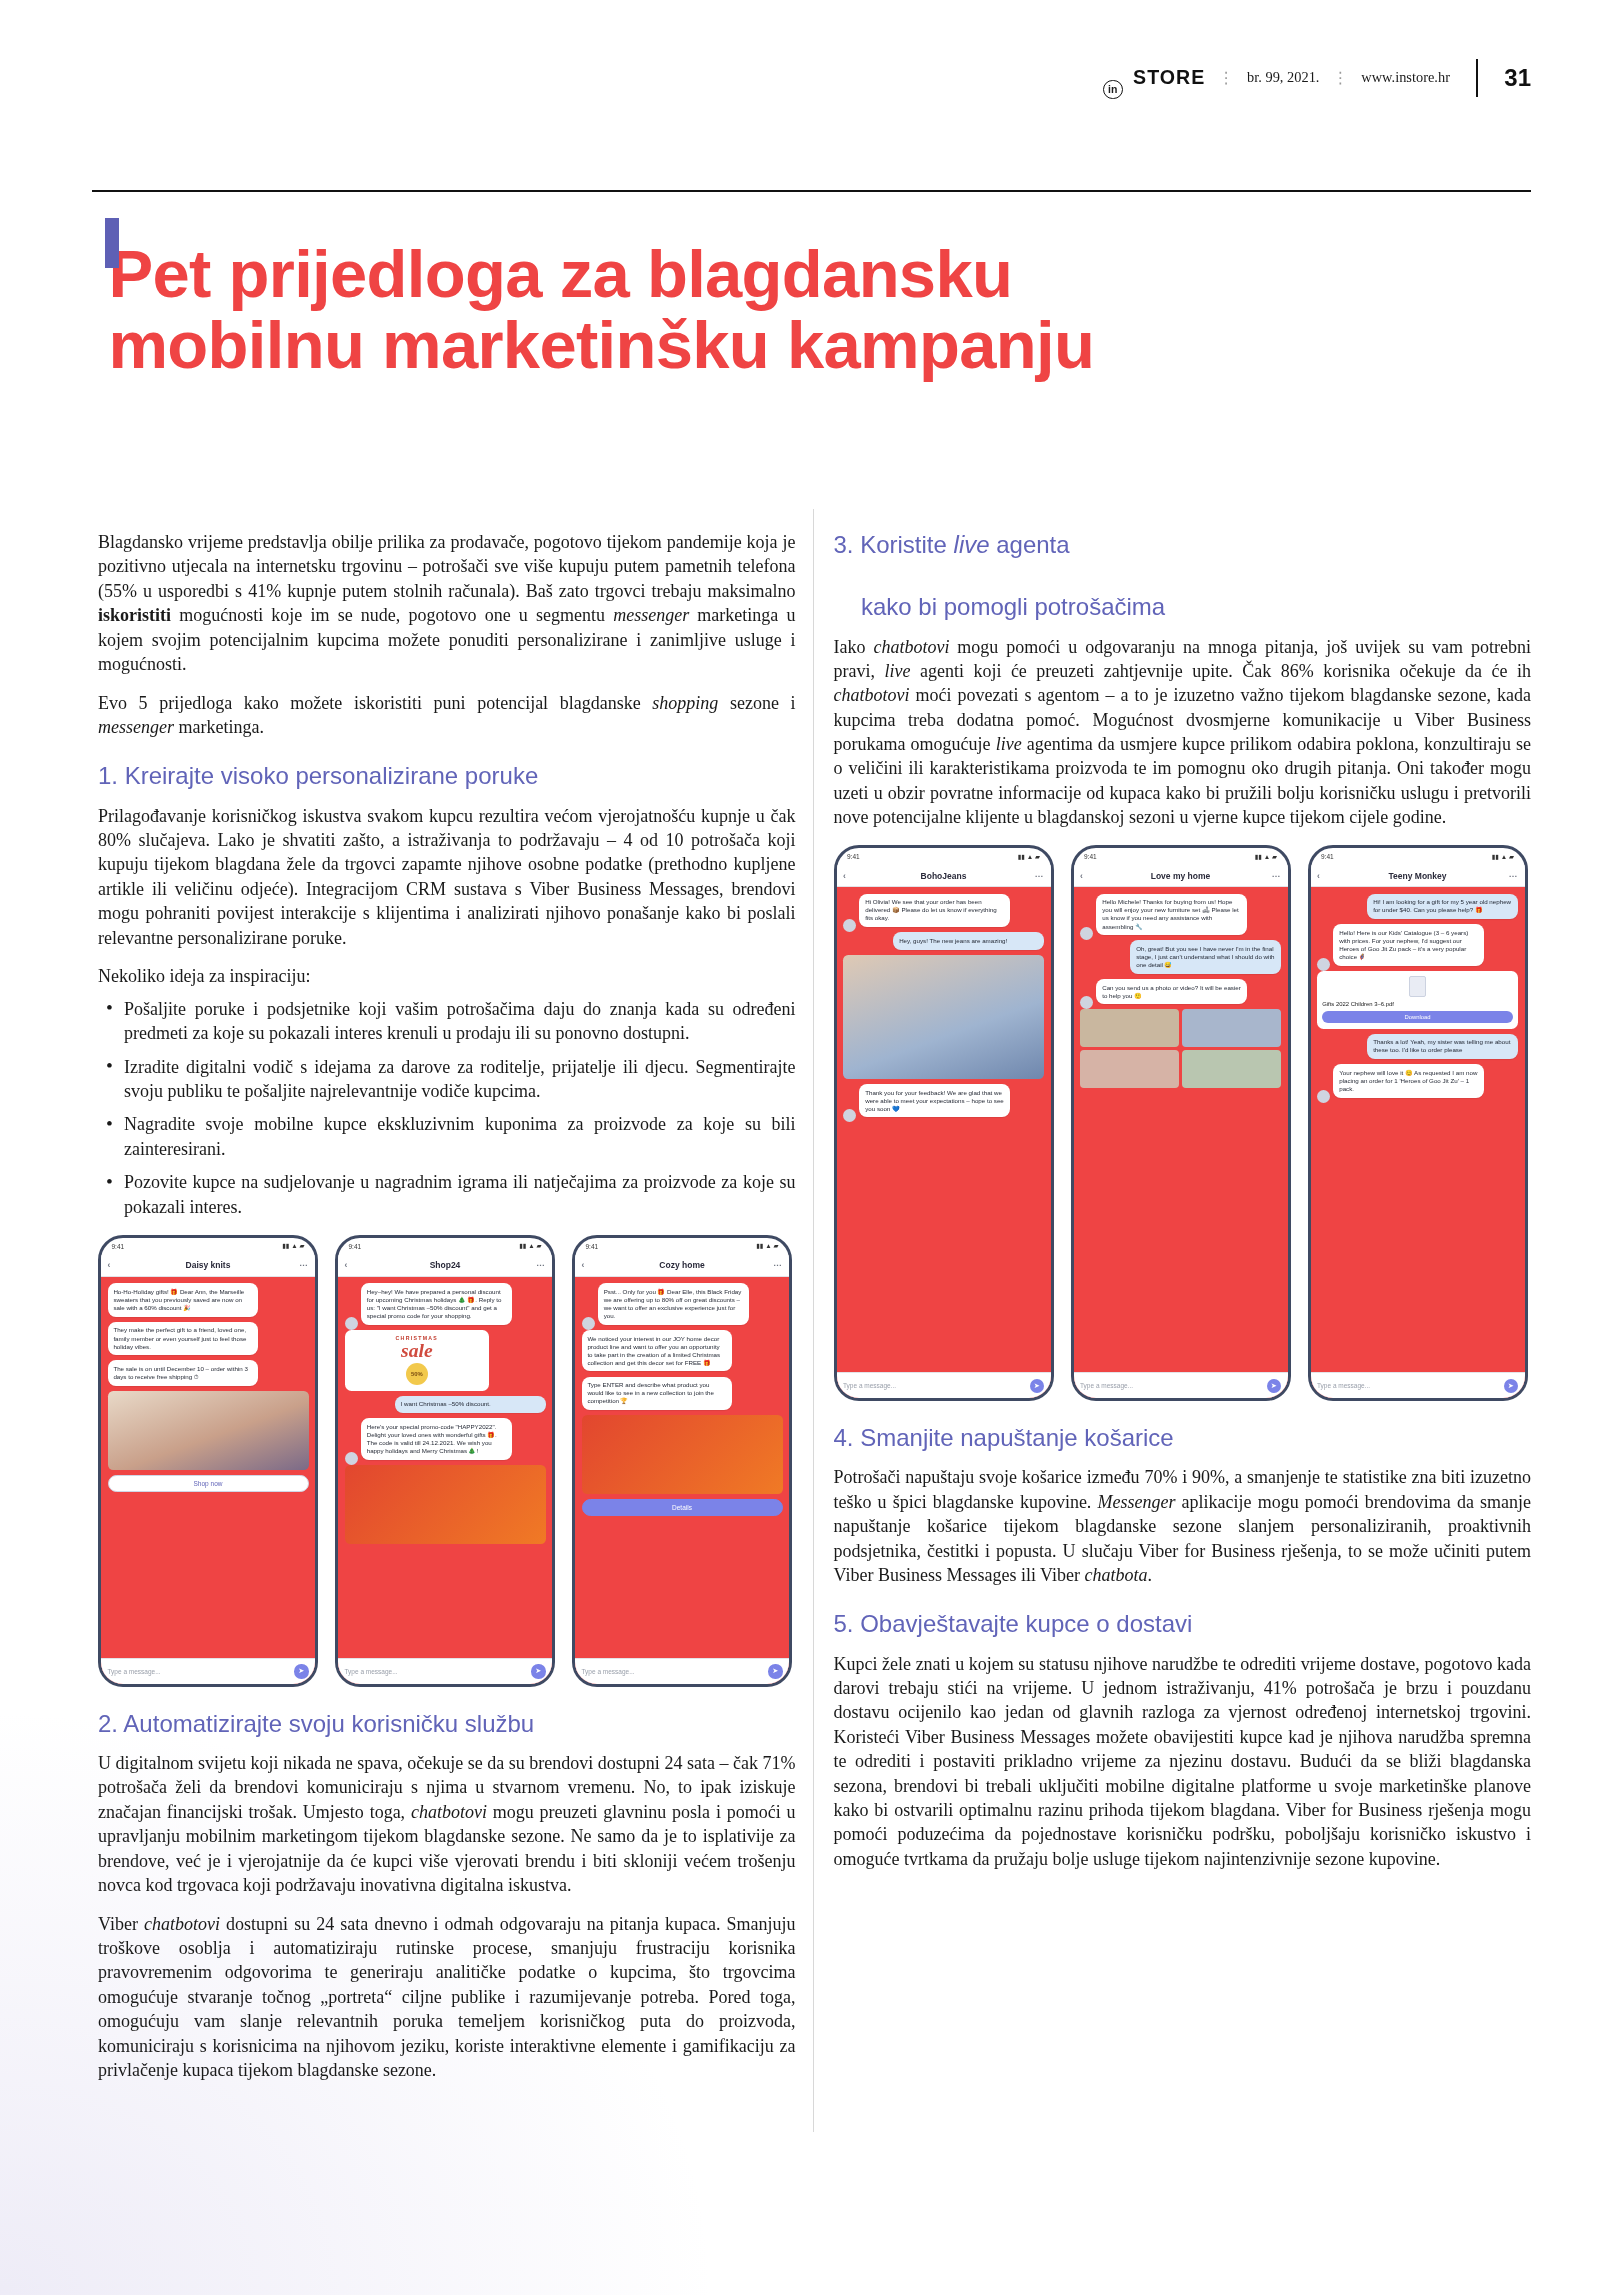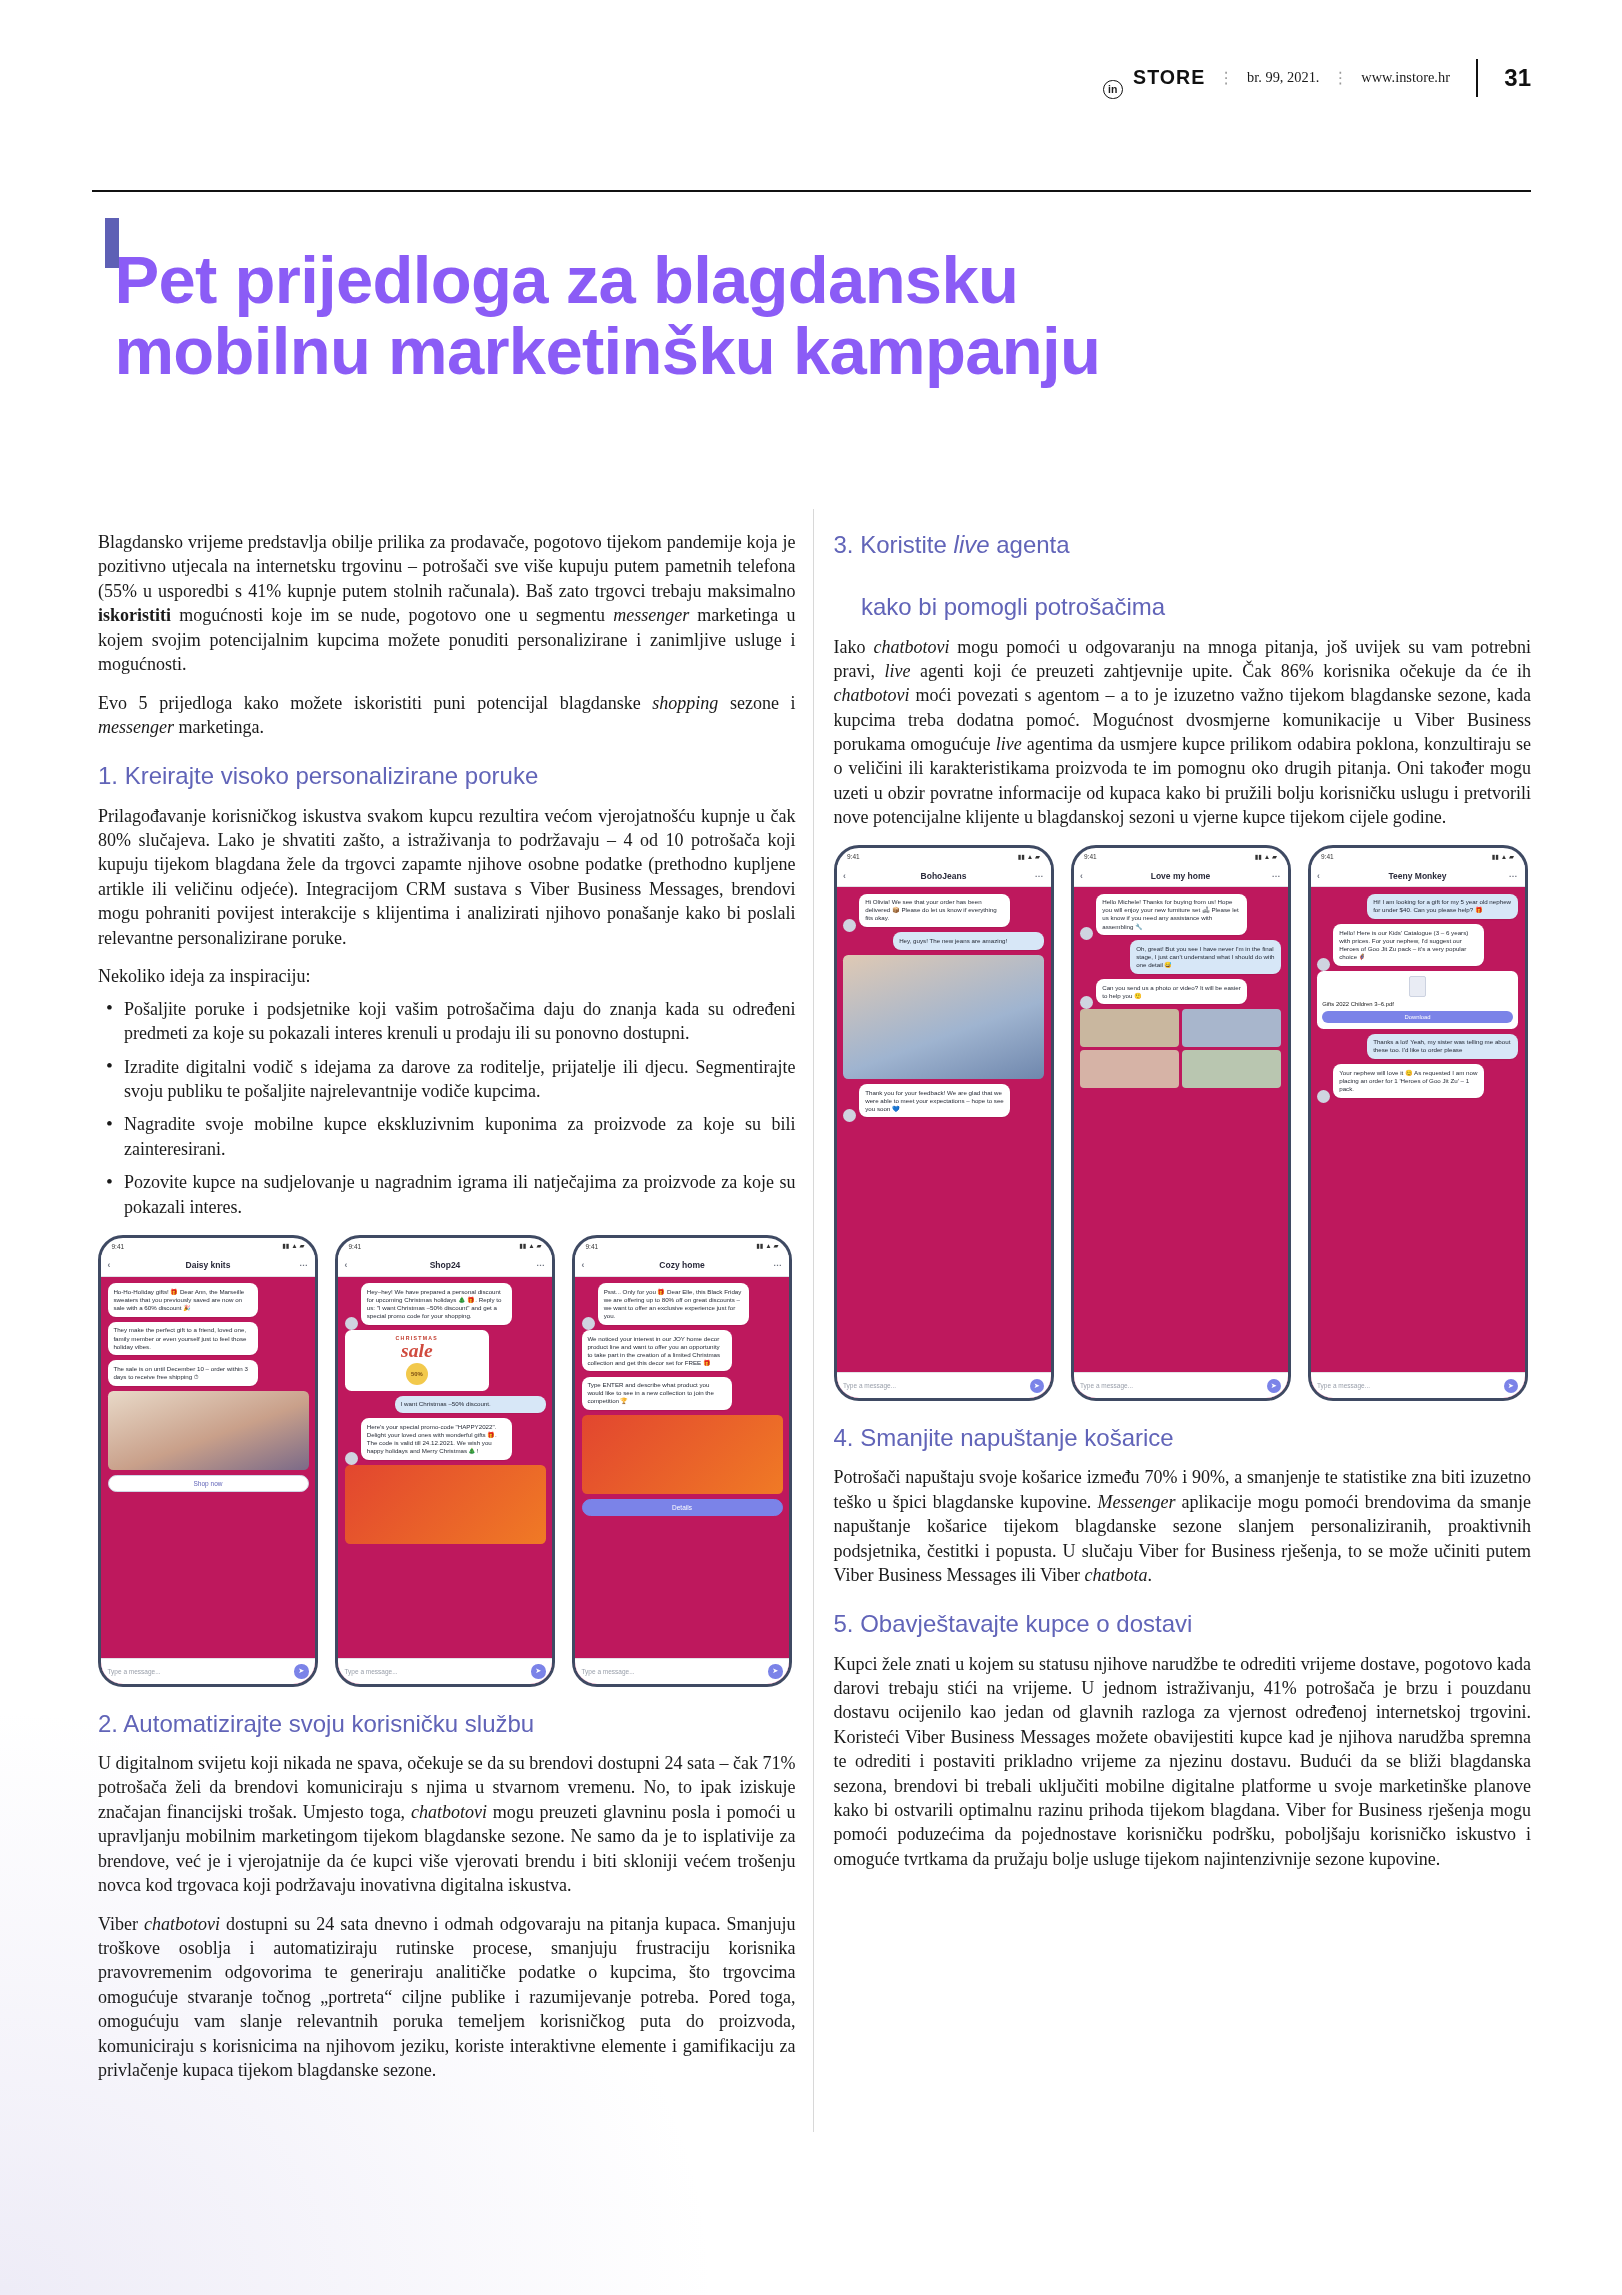--- a/index.html
+++ b/index.html
@@ -53,27 +53,27 @@
   }
 
   
   .title-block {
     position:absolute; top:232px; left:92px; right:92px;
   }
   .title-bar {
     position:absolute; left:13px; top:-14.4px; width:14.4px; height:50px; background:#5e60b5;
   }
   .headline {
-    margin:12px; padding-left:10.5px;
+    margin:6px; padding-left:10.5px;
     font-family:"Liberation Sans", sans-serif;
     font-weight:800;
     font-size:67px;
     line-height:1.06;
     letter-spacing:-0.7px;
-    color:#8b5cf6;
+    color:#ef4444;
   }
 
   
   .cols {
     position:absolute; top:530px; left:98px; width:1433px;
     display:flex; gap:38px;
   }
   .col { width:698px; }
   .col-divider {
     position:absolute; top:509px; left:813px; width:1.3px; height:1623px;
@@ -134,21 +134,21 @@
   }
   .phone .titlebar {
     height:22px; background:#fff; border-bottom:0.7px solid #e3e3e8;
     display:flex; align-items:center; justify-content:center; gap:5.2px;
     font-family:"Liberation Sans", sans-serif; font-size:8.5px; font-weight:700; color:#2a2a3a;
     position:relative;
   }
   .phone .titlebar .back { position:absolute; left:6.5px; font-size:8.5px; color:#6f7480; }
   .phone .titlebar .menu { position:absolute; right:6.5px; font-size:8.5px; color:#6f7480; letter-spacing:0.7px;}
   .chatbody {
-    background:#be185d;
+    background:#ef4444;
     height:calc(100% - 39px);
     padding:6.5px 6.5px 27.5px 6.5px;
     position:relative;
     overflow:hidden;
   }
   .bub {
     max-width:75%;
     border-radius:7.9px;
     padding:4.6px 5.9px;
     font-size:6.2px;

